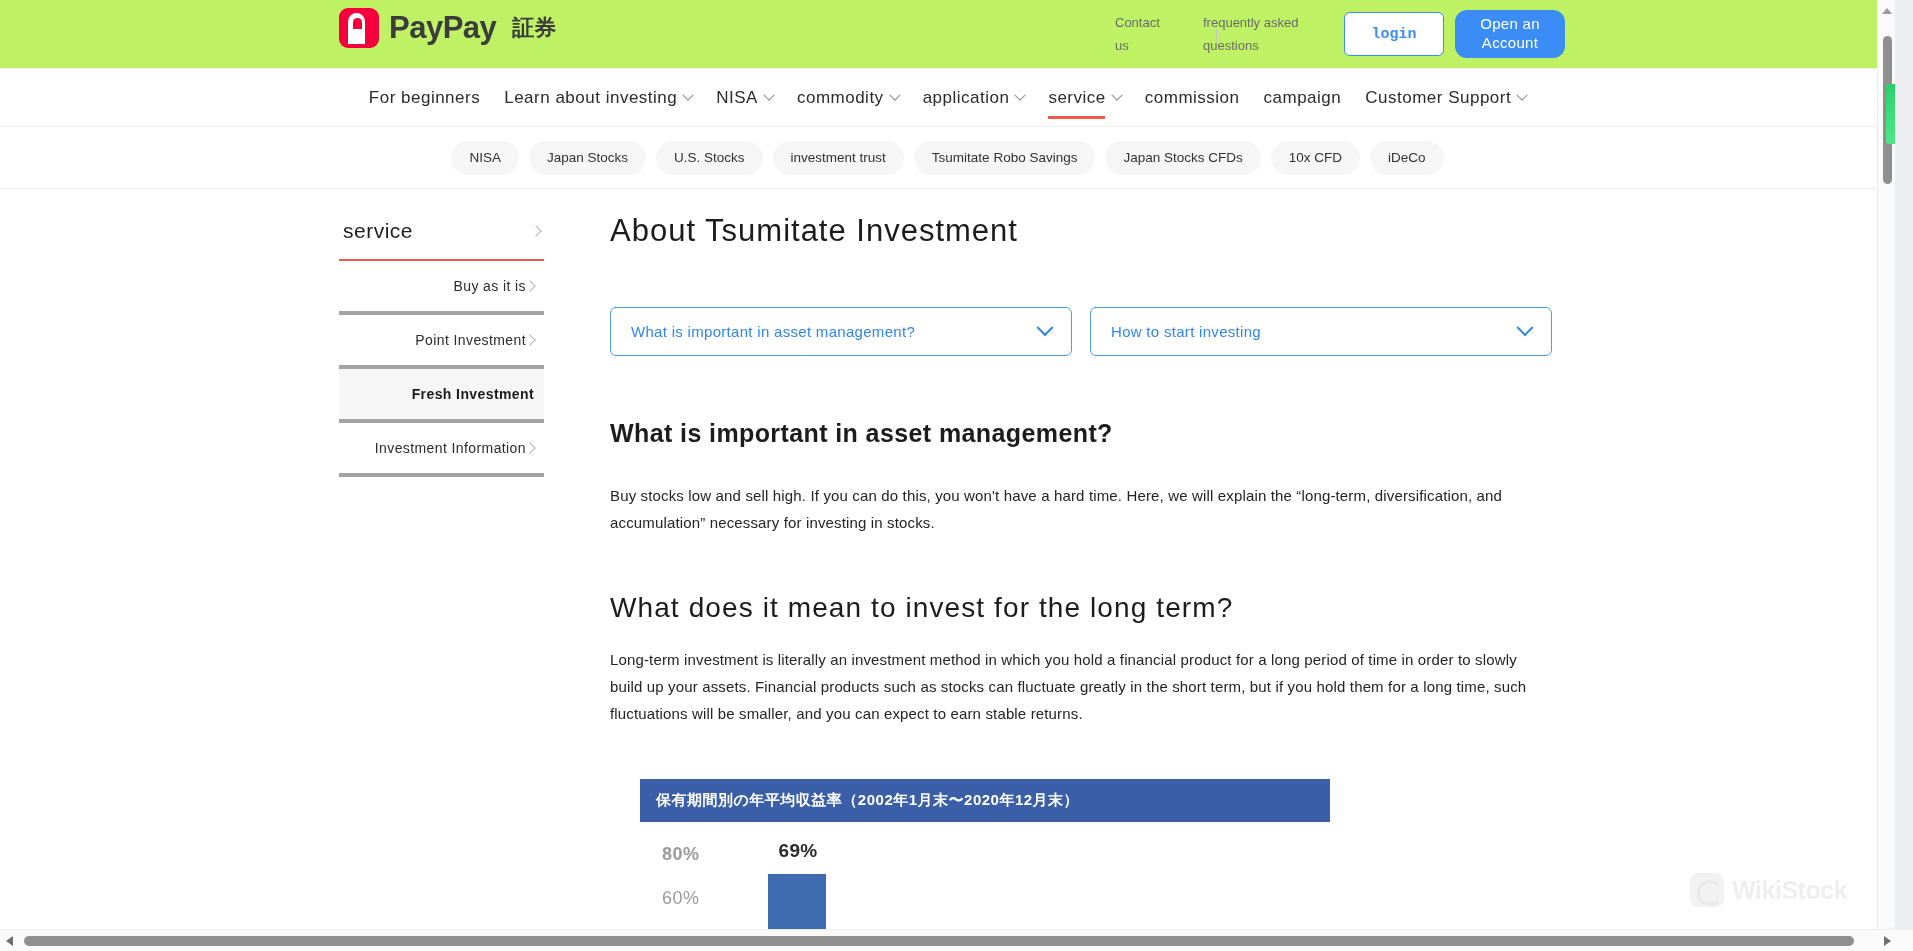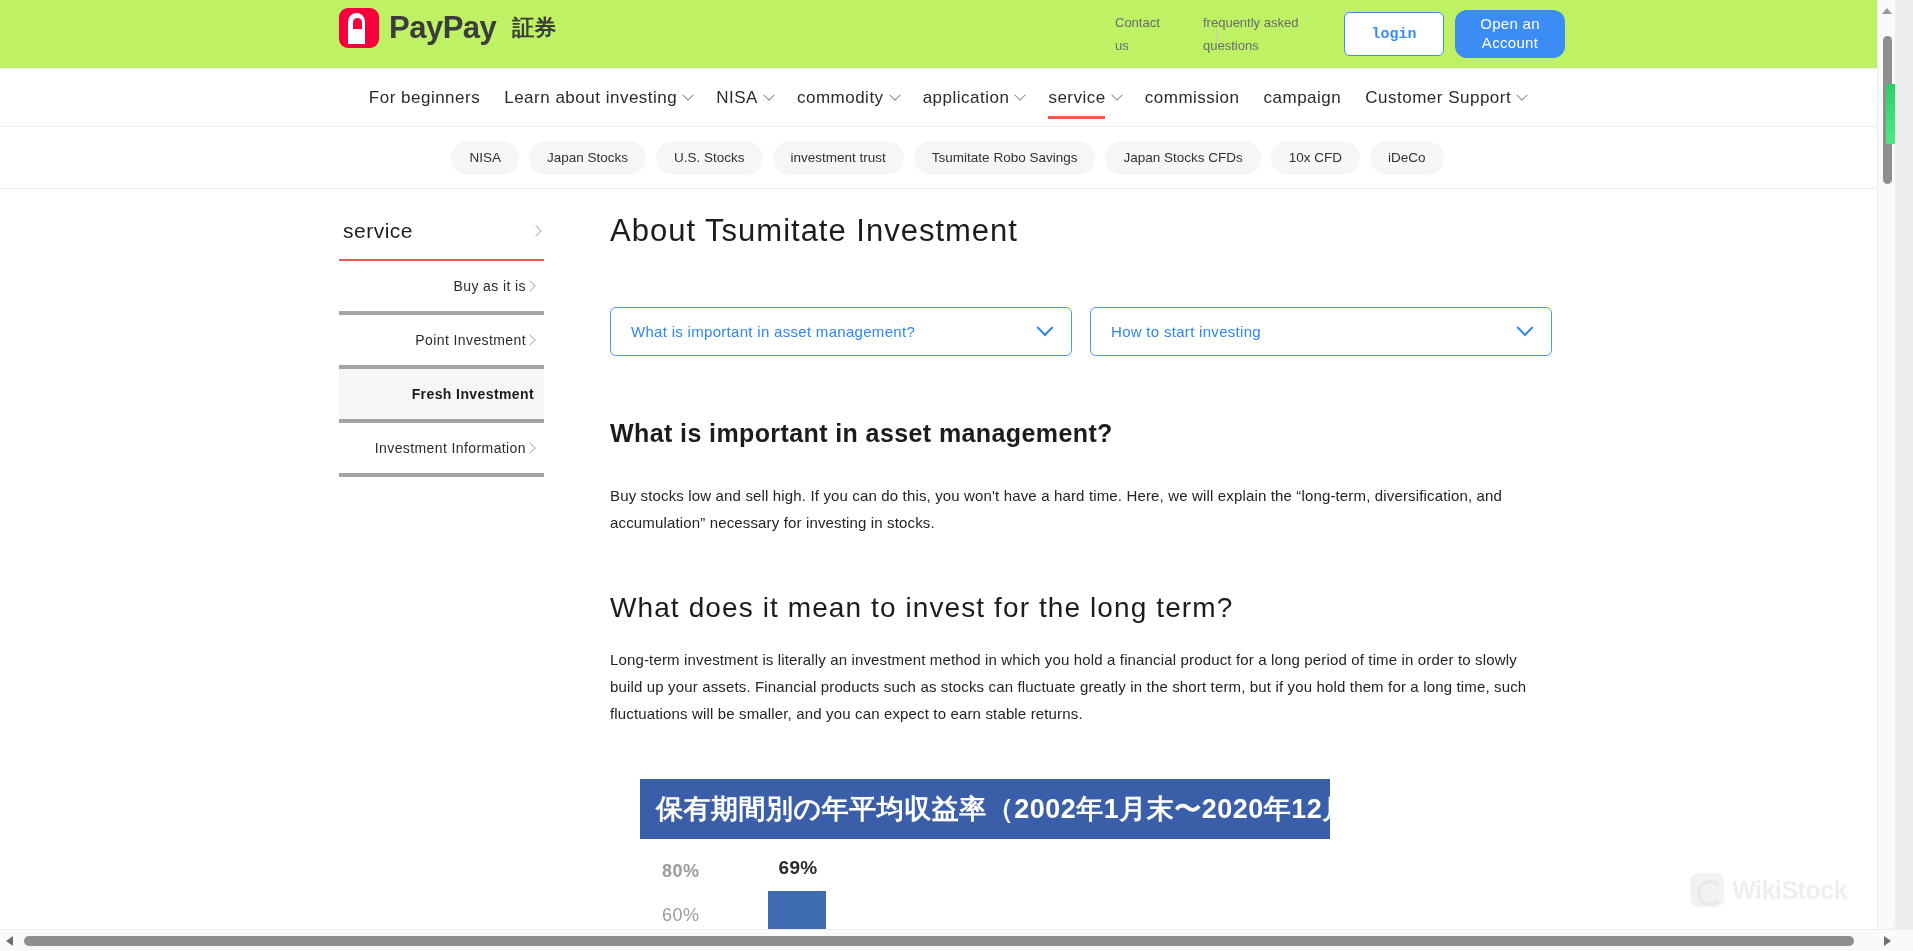--- a/index.html
+++ b/index.html
@@ -326,21 +326,21 @@
 
   
   .chart-block {
     margin-top: 52px;
     margin-left: 30px;
     width: 690px;
   }
   .chart-banner {
     background: #3a5fa8;
     color: #ffffff;
-    font-size: 27px;
+    font-size: 15px;
     font-weight: 700;
     padding: 12px 16px;
     letter-spacing: 0.5px;
     white-space: nowrap;
   }
   .chart-area {
     position: relative;
     height: 110px;
     margin-top: 18px;
     padding-left: 18px;

